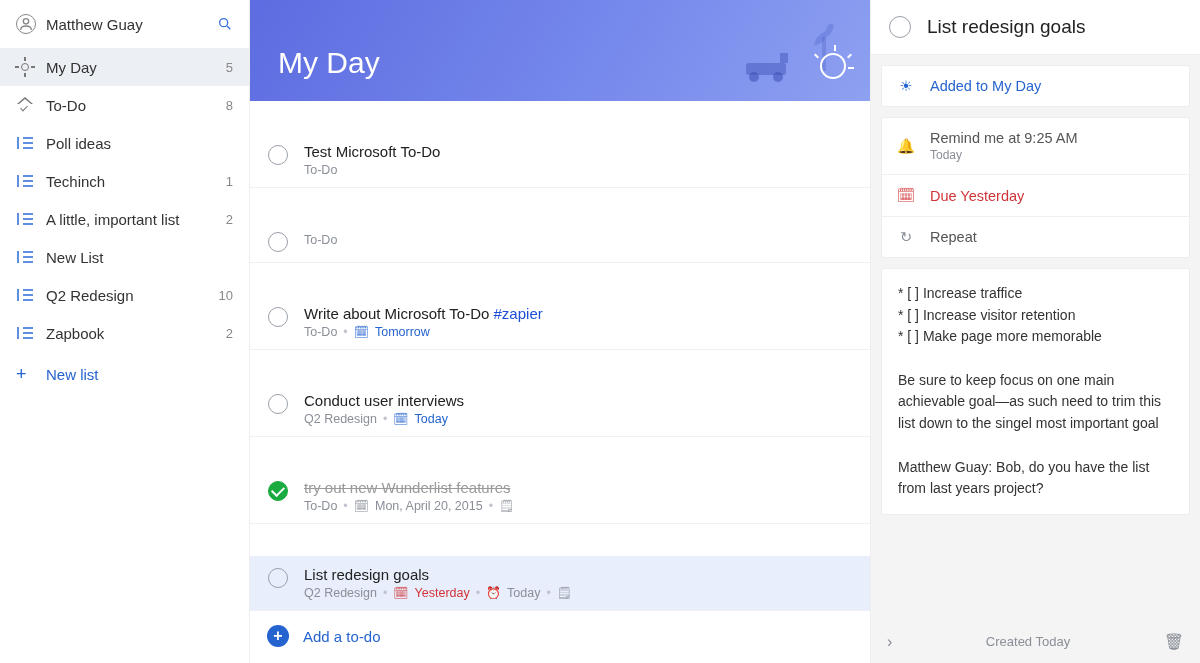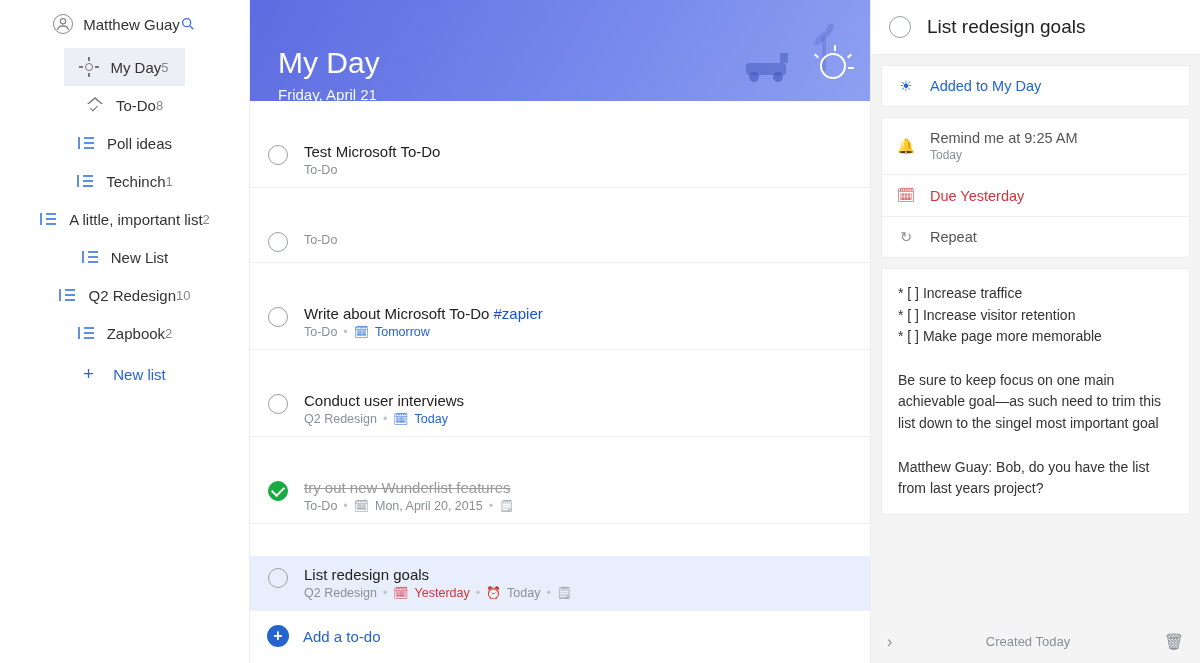--- a/index.html
+++ b/index.html
@@ -13,21 +13,20 @@
   overflow: hidden;
   display: flex;
 }
 .sidebar {
   width: 250px;
   background: #fff;
   border-right: 1px solid #eee;
   display: flex;
   flex-direction: column;
   padding-top: 4px;
-  align-items: center;
 }
 .sidebar-header {
   display: flex;
   align-items: center;
   padding: 10px 16px 14px 16px;
 }
 .sidebar-header .avatar {
   width: 20px; height: 20px;
   border: 1.5px solid #888;
   border-radius: 50%;
@@ -329,21 +328,20 @@
 
   <div class="nav-new-list">
     <span class="icon">+</span>
     <span>New list</span>
   </div>
 </aside>
 
 <main class="main">
   <div class="hero">
     <div class="title">My Day</div>
-    <div class="date">Friday, April 21</div>
     <div class="hero-art">
       <svg width="120" height="80" viewBox="0 0 120 80">
         <path d="M90 20 Q92 10 98 14 Q96 24 90 26 Q86 34 78 34 Q80 24 90 20" fill="rgba(80,100,200,0.35)"></path>
         <rect x="86" y="26" width="4" height="34" fill="rgba(80,100,200,0.35)"></rect>
         <rect x="10" y="52" width="40" height="12" rx="3" fill="rgba(60,80,180,0.45)"></rect>
         <circle cx="18" cy="66" r="5" fill="rgba(60,80,180,0.55)"></circle>
         <circle cx="42" cy="66" r="5" fill="rgba(60,80,180,0.55)"></circle>
         <rect x="44" y="42" width="8" height="10" fill="rgba(60,80,180,0.45)"></rect>
       </svg>
     </div>

